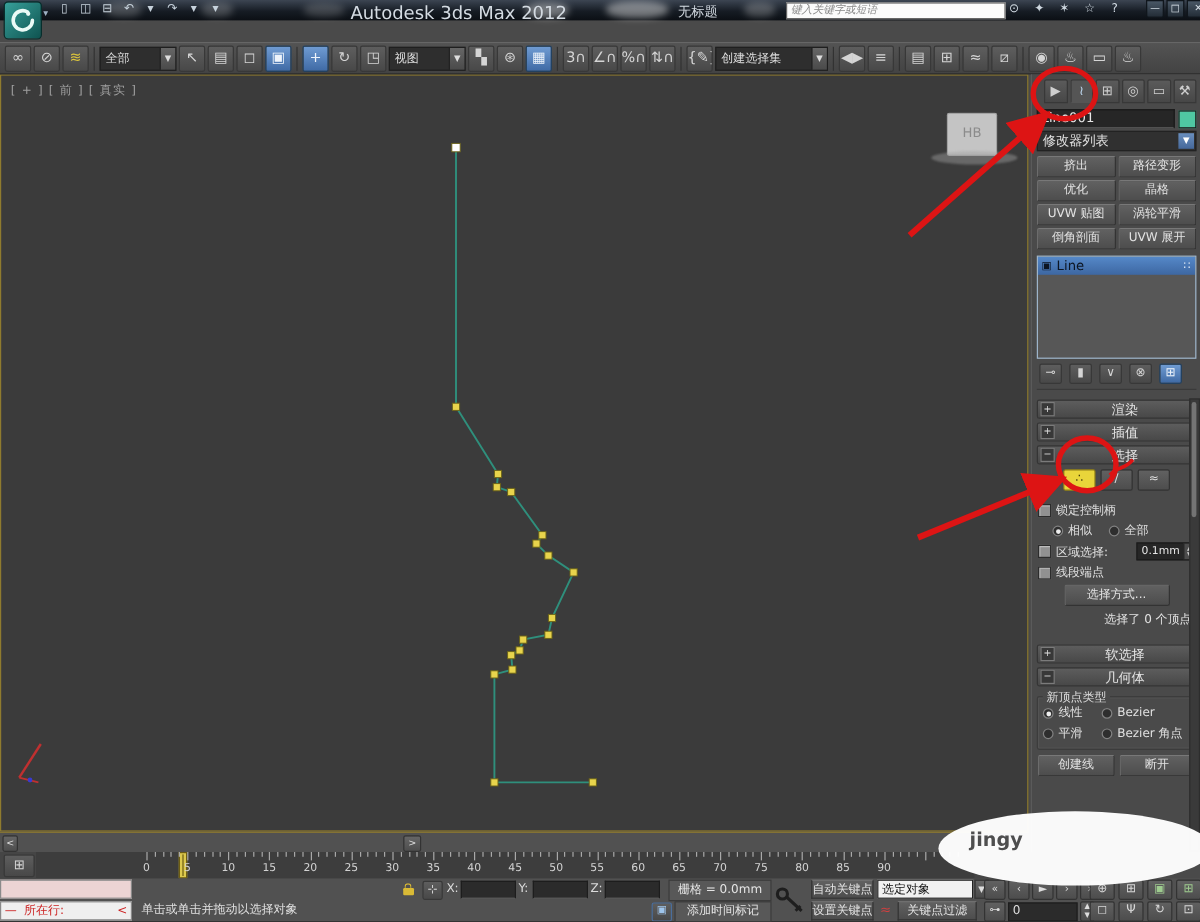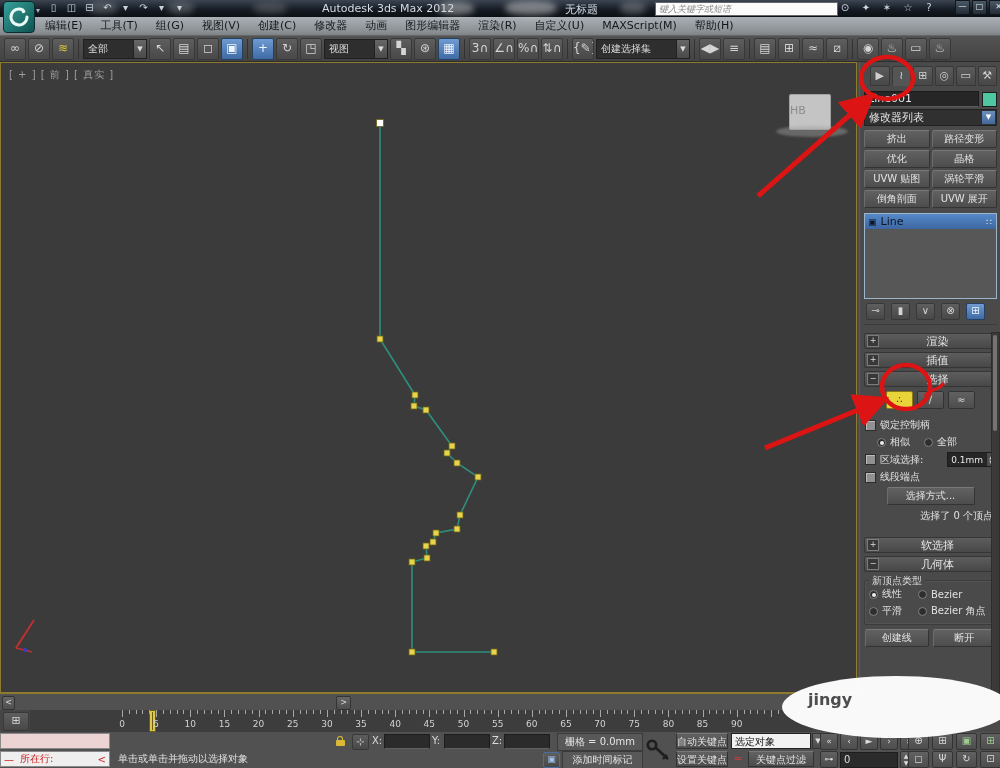--- a/index.html
+++ b/index.html
@@ -9,21 +9,21 @@
   
   .titlebar{position:absolute;left:0;top:0;width:1000px;height:17px;
     background:linear-gradient(180deg,#3c4552 0%,#161c24 55%,#0b0f14 100%);z-index:3;}
   .logo{position:absolute;left:3px;top:1px;width:30px;height:30px;border-radius:4px;z-index:6;
     background:linear-gradient(135deg,#37a09a,#0f5350);border:1px solid #072e2c;
     display:flex;align-items:center;justify-content:center;}
   .logo svg{display:block}
   .logo-arrow{position:absolute;left:36px;top:6px;color:#9fb2c5;font-size:8px;z-index:6}
   .qa{position:absolute;left:46px;top:1px;display:flex;gap:3px;align-items:center;z-index:5}
   .qa .tbico{width:15px;height:13px;font-size:10px;line-height:13px;background:transparent;border:none;color:#c7d2dc}
-  .title-text{position:absolute;left:322px;top:2px;color:#d4dbe2;font-size:11px;white-space:nowrap;z-index:4}
+  .title-text{position:absolute;left:292px;top:2px;color:#d4dbe2;font-size:15px;white-space:nowrap;z-index:4}
   .doc-title{position:absolute;left:565px;top:2px;color:#d4dbe2;font-size:11px;z-index:4}
   .searchbox{position:absolute;left:655px;top:2px;width:175px;height:12px;background:#fbfbfb;
     border:1px solid #666;color:#8a8a8a;font-size:9px;font-style:italic;padding:0 3px;line-height:12px;z-index:5}
   .ticons{position:absolute;left:838px;top:1px;display:flex;gap:7px;z-index:5}
   .ticons .tbico{width:14px;height:14px;line-height:14px;font-size:10px;background:transparent;border:none;color:#cfd8e0}
   .winbtns{position:absolute;left:955px;top:0;display:flex;gap:2px;z-index:5}
   .winbtn{width:13px;height:13px;background:linear-gradient(#4a5866,#232c36);border:1px solid #10161c;
     border-radius:0 0 2px 2px;color:#dde5ec;font-size:8px;line-height:12px;text-align:center}
   .blob{position:absolute;background:rgba(255,255,255,.6);filter:blur(3px);border-radius:45%;z-index:4}
   
@@ -151,21 +151,21 @@
   .framefield{width:50px;height:14px;background:#2b2b2b;border:1px solid #1d1d1d;color:#ddd;font-size:10px;
     line-height:13px;padding:0 3px;flex:none}
   .navrow1{position:absolute;left:908px;top:1px;display:flex;gap:3px}
   .navrow2{position:absolute;left:908px;top:19px;display:flex;gap:3px}
   .navb{width:19px;height:15px;background:linear-gradient(#616161,#4d4d4d);border:1px solid #333;color:#d8d8d8;
     font-size:10px;text-align:center;line-height:14px;border-radius:2px;flex:none}
   .navb.grn{color:#9ecb8f}
   
   .cube-mark{position:absolute;left:789px;top:94px;width:40px;height:34px;background:rgba(215,215,215,.88);
     border:1px solid rgba(150,150,150,.7);border-radius:2px;z-index:5;color:rgba(125,125,125,.8);
-    font-size:11px;text-align:left;line-height:32px}
+    font-size:11px;text-align:center;line-height:32px}
   .cube-shadow{position:absolute;left:776px;top:126px;width:72px;height:11px;border-radius:50%;
     background:rgba(160,160,160,.45);z-index:5;filter:blur(1px)}
   .wblob{position:absolute;left:782px;top:676px;width:228px;height:62px;background:rgba(255,255,255,.97);
     border-radius:50%;z-index:6;color:#4e4e4e;font-size:16px;font-weight:bold}
   .wblob .wtxt{position:absolute;left:26px;top:14px}
   #overlay{position:absolute;left:0;top:0;width:1000px;height:768px;z-index:9;pointer-events:none}
 </style>
 </head>
 <body>
 
@@ -205,34 +205,20 @@
       <div class="tbico">▯</div>
       <div class="tbico">◫</div>
       <div class="tbico">⊟</div>
       <div class="tbico">↶</div>
       <div class="tbico">▾</div>
       <div class="tbico">↷</div>
       <div class="tbico">▾</div>
       <div class="tbico">▾</div>
     </div>
 
-  <div class="menubar">
-      <span class="mi">编辑(E)</span>
-      <span class="mi">工具(T)</span>
-      <span class="mi">组(G)</span>
-      <span class="mi">视图(V)</span>
-      <span class="mi">创建(C)</span>
-      <span class="mi">修改器</span>
-      <span class="mi">动画</span>
-      <span class="mi">图形编辑器</span>
-      <span class="mi">渲染(R)</span>
-      <span class="mi">自定义(U)</span>
-      <span class="mi">MAXScript(M)</span>
-      <span class="mi">帮助(H)</span>
-    </div>
 
   <div class="toolbar">
       <div class="tbico">∞</div>
       <div class="tbico">⊘</div>
       <div class="tbico" style="color: rgb(220, 197, 60);">≋</div>
       <div class="tbsep"></div>
       <div class="tbdd" style="width: 62px;">
         <span class="lbl">全部</span>
         <span class="ar">▼</span>
       </div>

